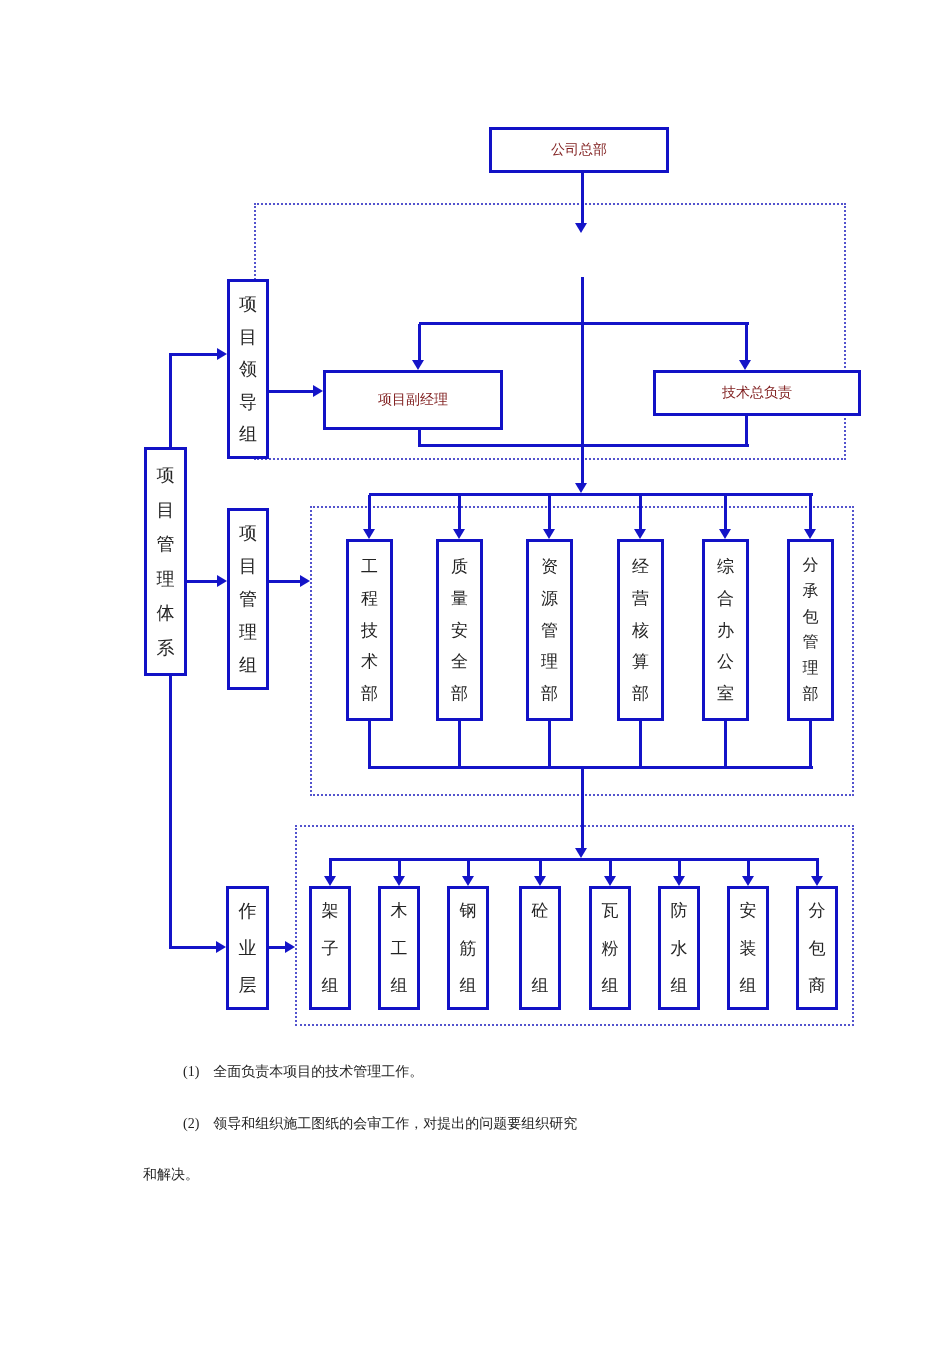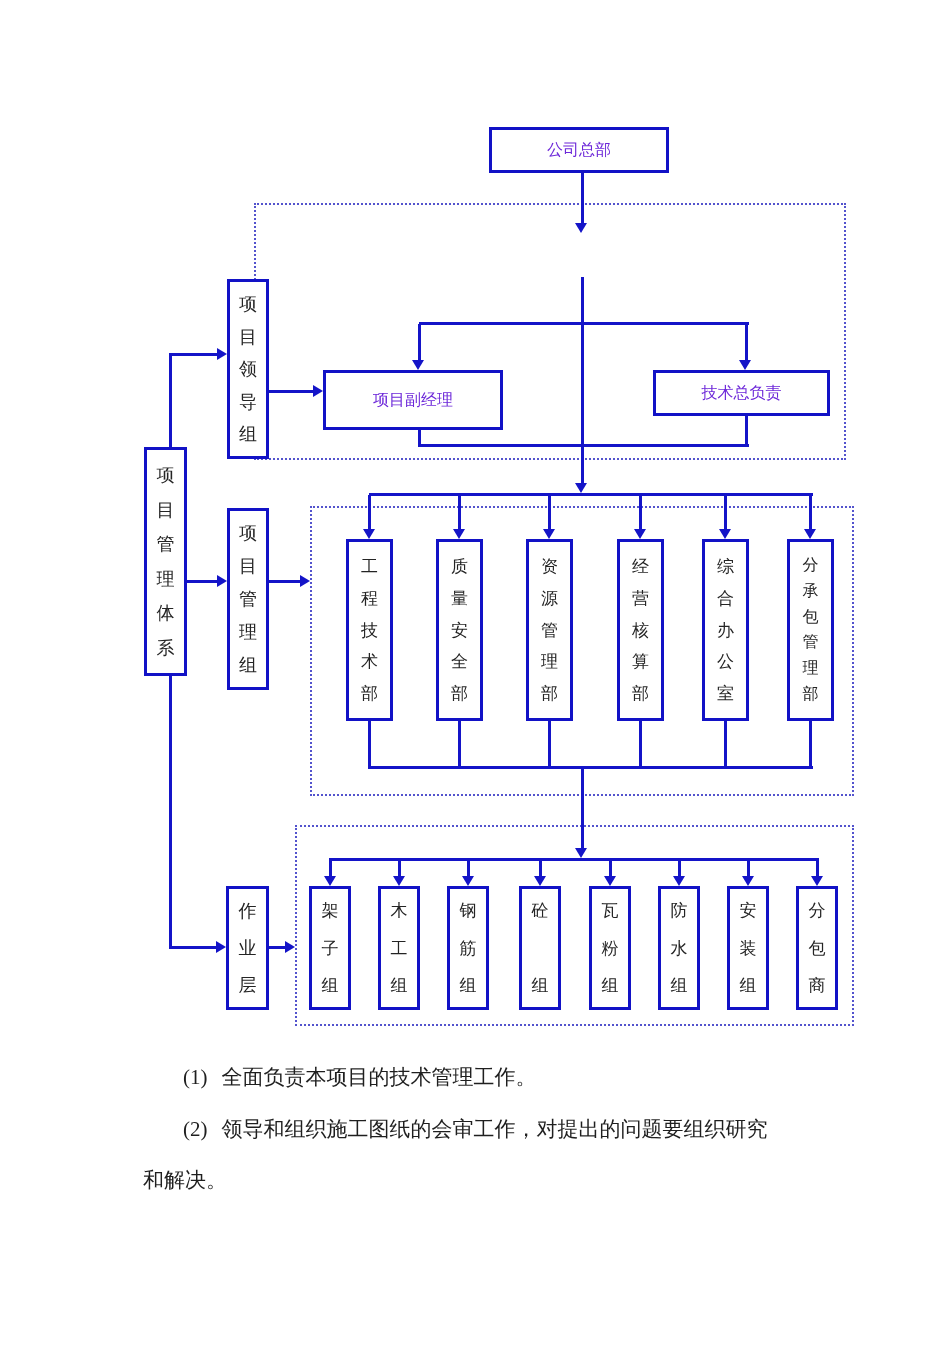--- a/index.html
+++ b/index.html
@@ -6,26 +6,26 @@
   .page{position:relative;width:950px;height:1345px;background:#ffffff;overflow:hidden;
         font-family:"Liberation Serif","DejaVu Serif",serif;}
   .dotted{position:absolute;border:2px dotted #5353cd;box-sizing:border-box;}
   .hl{position:absolute;height:3px;background:#1414c8;}
   .vl{position:absolute;width:3px;background:#1414c8;}
   .arr-d{position:absolute;width:0;height:0;border-left:6px solid transparent;
          border-right:6px solid transparent;border-top:10px solid #1414c8;}
   .arr-r{position:absolute;width:0;height:0;border-top:6px solid transparent;
          border-bottom:6px solid transparent;border-left:10px solid #1414c8;}
   .hbox{position:absolute;background:#fff;border:3px solid #1212c6;box-sizing:border-box;
-        display:flex;align-items:center;justify-content:center;font-size:16px;color:#6d28d9;}
+        display:flex;align-items:center;justify-content:center;font-size:14px;color:#7f1d1d;}
   .vbox{position:absolute;background:#fff;border:3px solid #1212c6;box-sizing:border-box;
         display:flex;flex-direction:column;align-items:center;justify-content:space-between;
         font-size:17px;color:#242424;}
   .pad12{padding:10px 0;} .pad14{padding:13px 0;}
-  .para{position:absolute;font-size:21px;color:#1f1f1f;white-space:nowrap;}
+  .para{position:absolute;font-size:14px;color:#1f1f1f;white-space:nowrap;}
   .para .mk{margin-right:14px;}
 </style>
 </head>
 <body>
 
 <div class="page">
 
   <div class="dotted" style="left:254px;top:203px;width:592px;height:257px;"></div>
   <div class="dotted" style="left:310px;top:506px;width:544px;height:290px;"></div>
   <div class="dotted" style="left:295px;top:825px;width:559px;height:201px;"></div>
@@ -100,21 +100,21 @@
   <div class="arr-d" style="left:742px;top:876px;"></div>
   <div class="vl" style="left:816px;top:860px;height:17px;"></div>
   <div class="arr-d" style="left:811px;top:876px;"></div>
 
   <div class="hbox" style="left:489px;top:127px;width:180px;height:46px;">
     <span>公司总部</span>
   </div>
   <div class="hbox" style="left:323px;top:370px;width:180px;height:60px;">
     <span>项目副经理</span>
   </div>
-  <div class="hbox" style="left:653px;top:370px;width:177px;height:46px;">
+  <div class="hbox" style="left:653px;top:370px;width:208px;height:46px;">
     <span>技术总负责</span>
   </div>
 
   <div class="vbox pad12" style="left:227px;top:279px;width:42px;height:180px;font-size:18px;">
       <span>项</span>
       <span>目</span>
       <span>领</span>
       <span>导</span>
       <span>组</span>
     </div>

